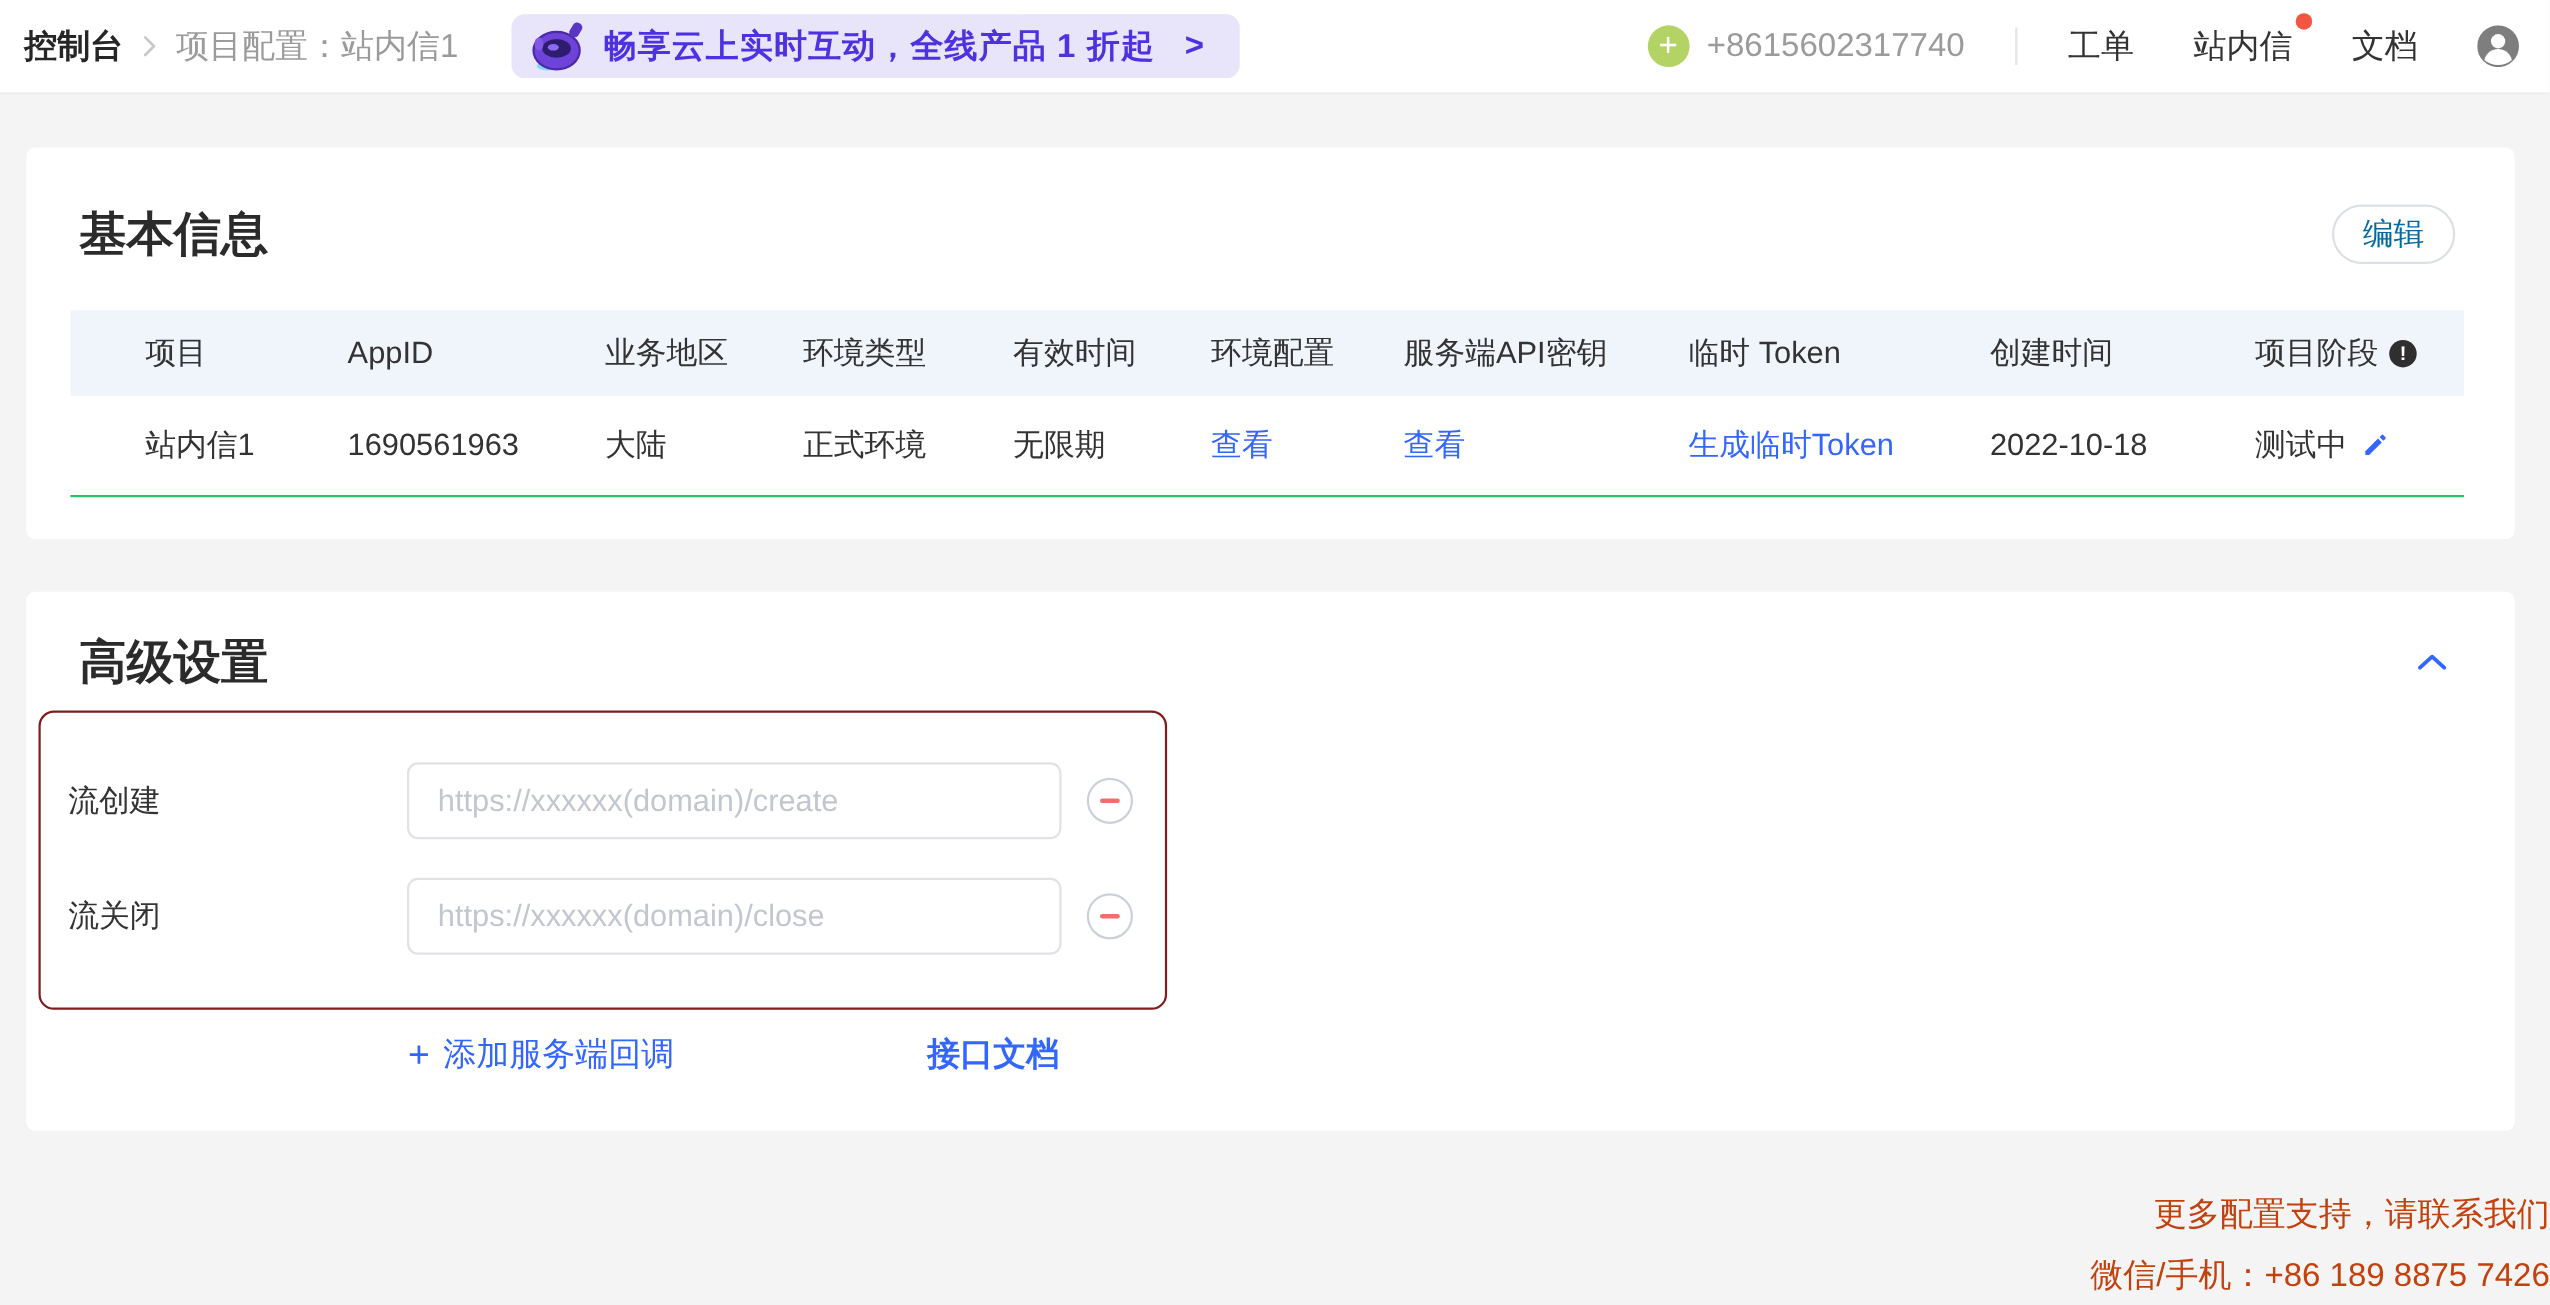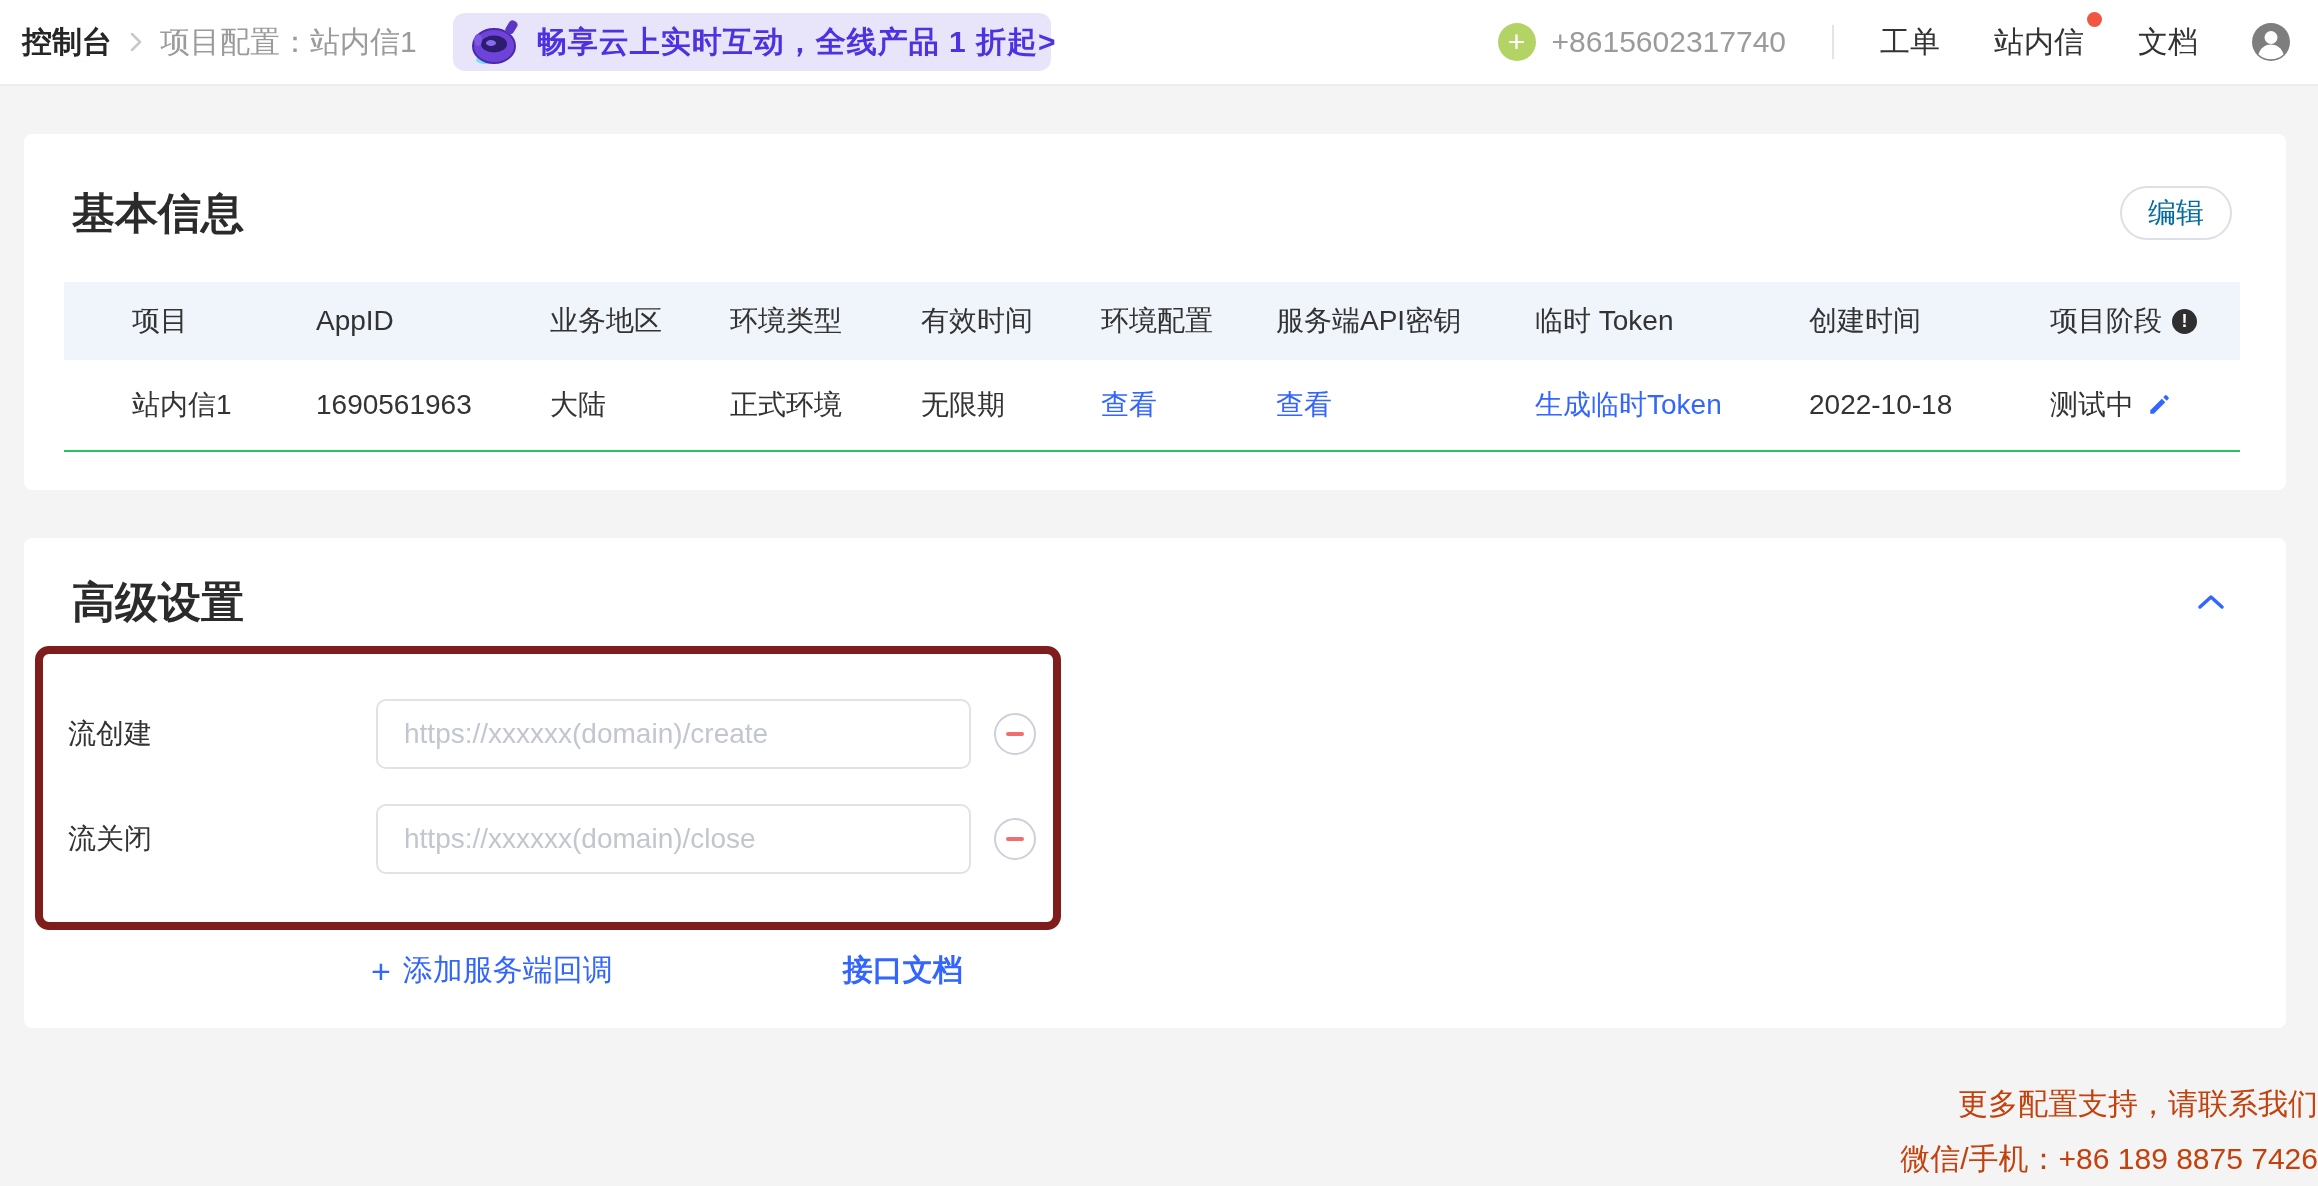--- a/index.html
+++ b/index.html
@@ -5,21 +5,21 @@
   *{margin:0;padding:0;box-sizing:border-box}
   html,body{width:2318px;height:1186px;overflow:hidden;background:#f4f4f5;
     font-family:"Liberation Sans","DejaVu Sans",sans-serif;color:#333}
 
   
   .header{height:86px;background:#fff;border-bottom:2px solid #ececec;
     display:flex;align-items:center;padding-left:22px;padding-right:28px}
   .crumb-root{font-size:30px;font-weight:700;color:#262626;cursor:pointer;white-space:nowrap}
   .crumb-sep{margin:0 16px;display:flex;align-items:center}
   .crumb-current{font-size:30px;color:#9b9b9b;white-space:nowrap}
-  .banner{margin-left:36px;height:58px;width:598px;background:#e8e4fa;border-radius:12px;
+  .banner{margin-left:48px;height:58px;width:662px;background:#e8e4fa;border-radius:12px;
     display:flex;align-items:center;padding:0 32px 0 16px;cursor:pointer}
   .banner-mascot{width:54px;height:48px;margin-right:14px;flex:none}
   .banner-text{font-size:30px;font-weight:700;color:#4e31e0;letter-spacing:1px;white-space:nowrap}
   .banner-arrow{margin-left:auto;font-size:30px;font-weight:700;color:#4e31e0}
   .header-right{margin-left:auto;display:flex;align-items:center}
   .plus-circle{width:38px;height:38px;border-radius:50%;background:#b3d465;color:#fff;
     font-size:30px;line-height:1;display:flex;align-items:center;justify-content:center;cursor:pointer}
   .phone{margin-left:16px;font-size:30px;color:#9b9b9b;cursor:pointer}
   .v-divider{width:2px;height:34px;background:#e4e4e4;margin:0 46px}
   .nav-item{font-size:30px;color:#333;margin-right:54px;position:relative;cursor:pointer;white-space:nowrap}
@@ -47,21 +47,21 @@
   .tdata{height:92px;border-bottom:2px solid #22c55e;color:#333}
   .th{display:flex;align-items:center;gap:10px;white-space:nowrap}
   .td{white-space:nowrap}
   .link{color:#3366ff;cursor:pointer}
   .info-icon{width:25px;height:25px;border-radius:50%;background:#2f2f2f;color:#fff;
     font-size:18px;font-weight:700;display:flex;align-items:center;justify-content:center;cursor:pointer}
   .stage-cell{display:flex;align-items:center;gap:12px}
   .pencil{cursor:pointer;display:flex}
 
   
-  .red-box{margin:26px 0 0 11px;width:1026px;border:8px solid #7f1d1d;border-radius:14px;
+  .red-box{margin:26px 0 0 11px;width:1026px;border:2px solid #7f1d1d;border-radius:14px;
     padding:45px 0 36px 25px}
   .form-row{display:flex;align-items:center;height:70px;margin-bottom:35px}
   .form-row:last-child{margin-bottom:12px}
   .form-label{width:308px;font-size:28px;color:#333}
   .url-input{width:595px;height:70px;border:2px solid #e2e2e6;border-radius:10px;padding:0 26px;
     font-size:28px;color:#333;outline:none;background:#fff;font-family:inherit}
   .url-input::placeholder{color:#c2c6ce}
   .minus-btn{margin-left:23px;width:42px;height:42px;border:2px solid #ccd0d9;border-radius:50%;
     background:#fff;display:flex;align-items:center;justify-content:center;cursor:pointer;flex:none}
   .minus-line{width:18px;height:4px;background:#f26d6d;border-radius:2px}

